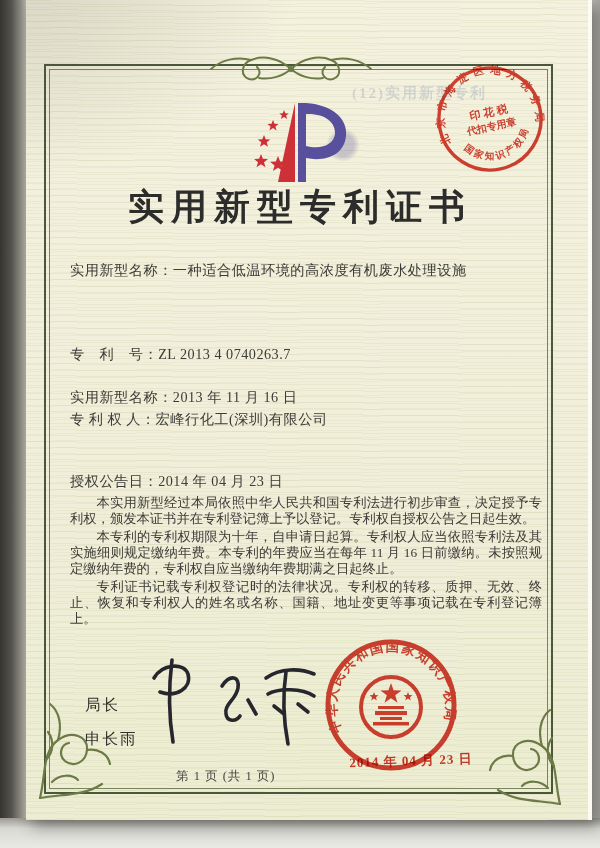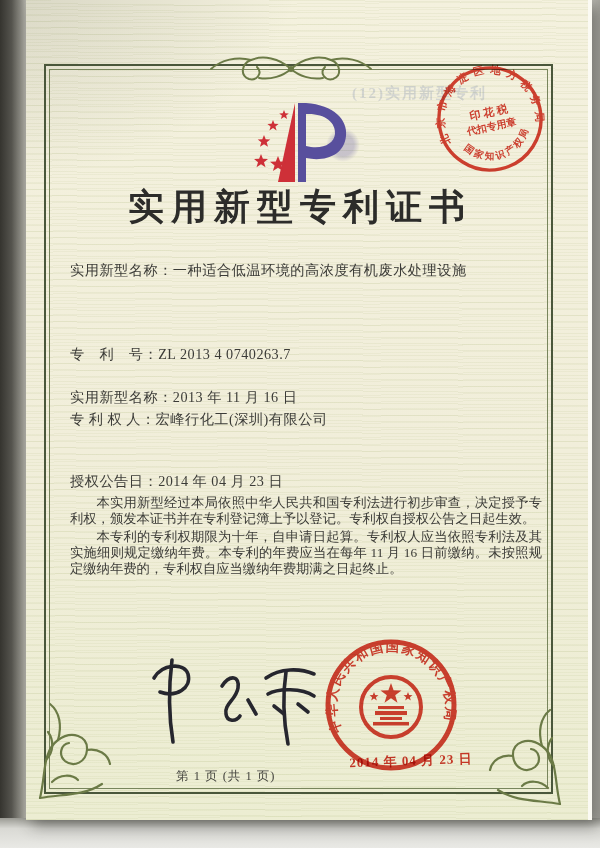--- a/index.html
+++ b/index.html
@@ -133,22 +133,27 @@
 
     <div class="field f0"><span>实用新型名称：</span><span>一种适合低温环境的高浓度有机废水处理设施</span></div>
     <div class="field f2"><span>专　利　号：</span><span>ZL 2013 4 0740263.7</span></div>
     <div class="field f3"><span>实用新型名称：</span><span>2013 年 11 月 16 日</span></div>
     <div class="field f4"><span>专 利 权 人：</span><span>宏峰行化工(深圳)有限公司</span></div>
     <div class="field f5"><span>授权公告日：</span><span>2014 年 04 月 23 日</span></div>
 
     <div class="paras">
       <p>本实用新型经过本局依照中华人民共和国专利法进行初步审查，决定授予专利权，颁发本证书并在专利登记簿上予以登记。专利权自授权公告之日起生效。</p>
       <p>本专利的专利权期限为十年，自申请日起算。专利权人应当依照专利法及其实施细则规定缴纳年费。本专利的年费应当在每年 11 月 16 日前缴纳。未按照规定缴纳年费的，专利权自应当缴纳年费期满之日起终止。</p>
+      <p>专利证书记载专利权登记时的法律状况。专利权的转移、质押、无效、终止、恢复和专利权人的姓名或名称、国籍、地址变更等事项记载在专利登记簿上。</p>
     </div>
 
+    <div class="signer">
+      <div>局长</div>
+      <div>申长雨</div>
+    </div>
 
     <svg class="signature" viewBox="0 0 200 112">
       <g stroke="#26262e" fill="none" stroke-width="3.6" stroke-linecap="round">
         <path d="M34,12 C31,36 30,64 35,94"></path>
         <path d="M16,30 C24,16 46,14 50,26 C54,40 38,50 22,44"></path>
         <path d="M84,38 C92,26 102,28 100,40 C98,52 86,56 88,66 C89,74 98,74 102,68"></path>
         <path d="M110,52 l8,14"></path>
         <path d="M128,30 C142,20 162,20 176,26"></path>
         <path d="M148,24 C145,44 145,70 150,96"></path>
         <path d="M130,46 C140,40 164,40 176,48"></path>

